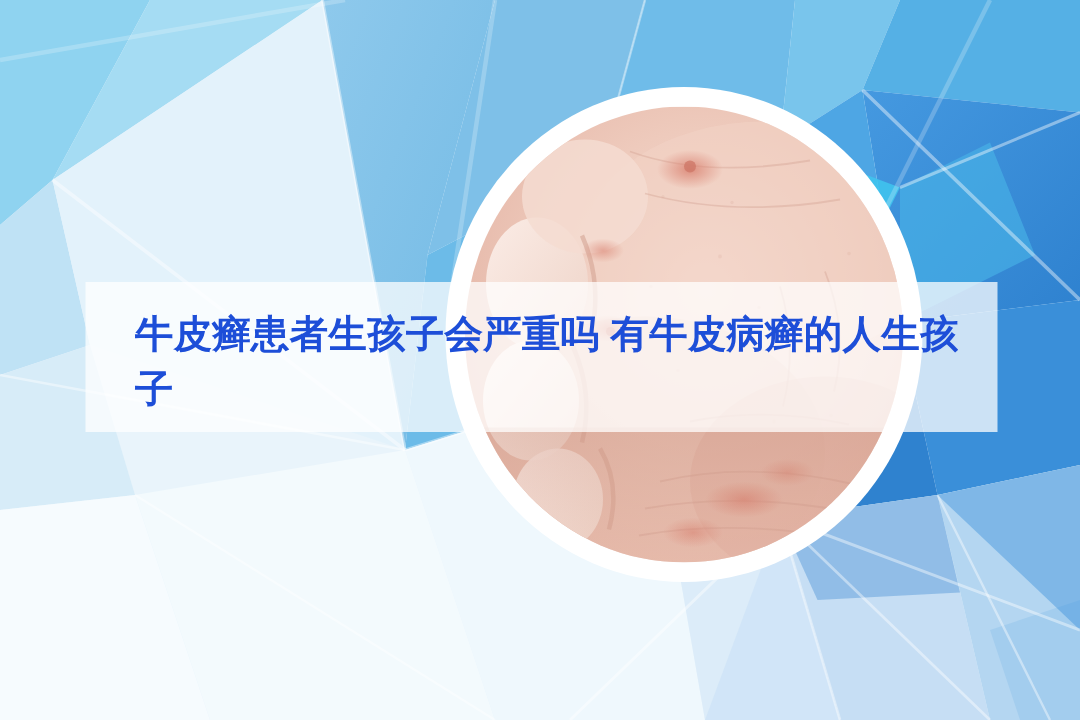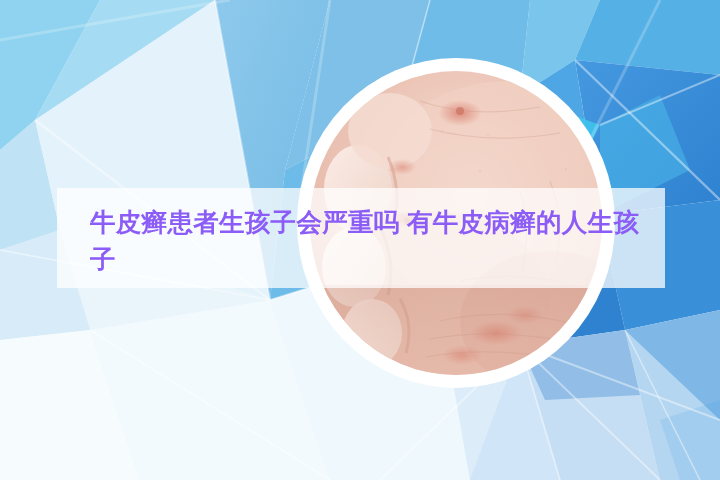--- a/index.html
+++ b/index.html
@@ -54,21 +54,21 @@
     width: 608px;
     height: 100px;
     background: rgba(255,255,255,0.74);
   }
   #headline {
     position: absolute;
     left: 90px;
     top: 205px;
     width: 570px;
     margin: 0;
-    color: #8b5cf6;
+    color: #1d4ed8;
     font-size: 25.5px;
     font-weight: bold;
     line-height: 37px;
     letter-spacing: 0.3px;
     white-space: pre-wrap;
     text-rendering: geometricPrecision;
   }
 </style>
 </head>
 <body>

